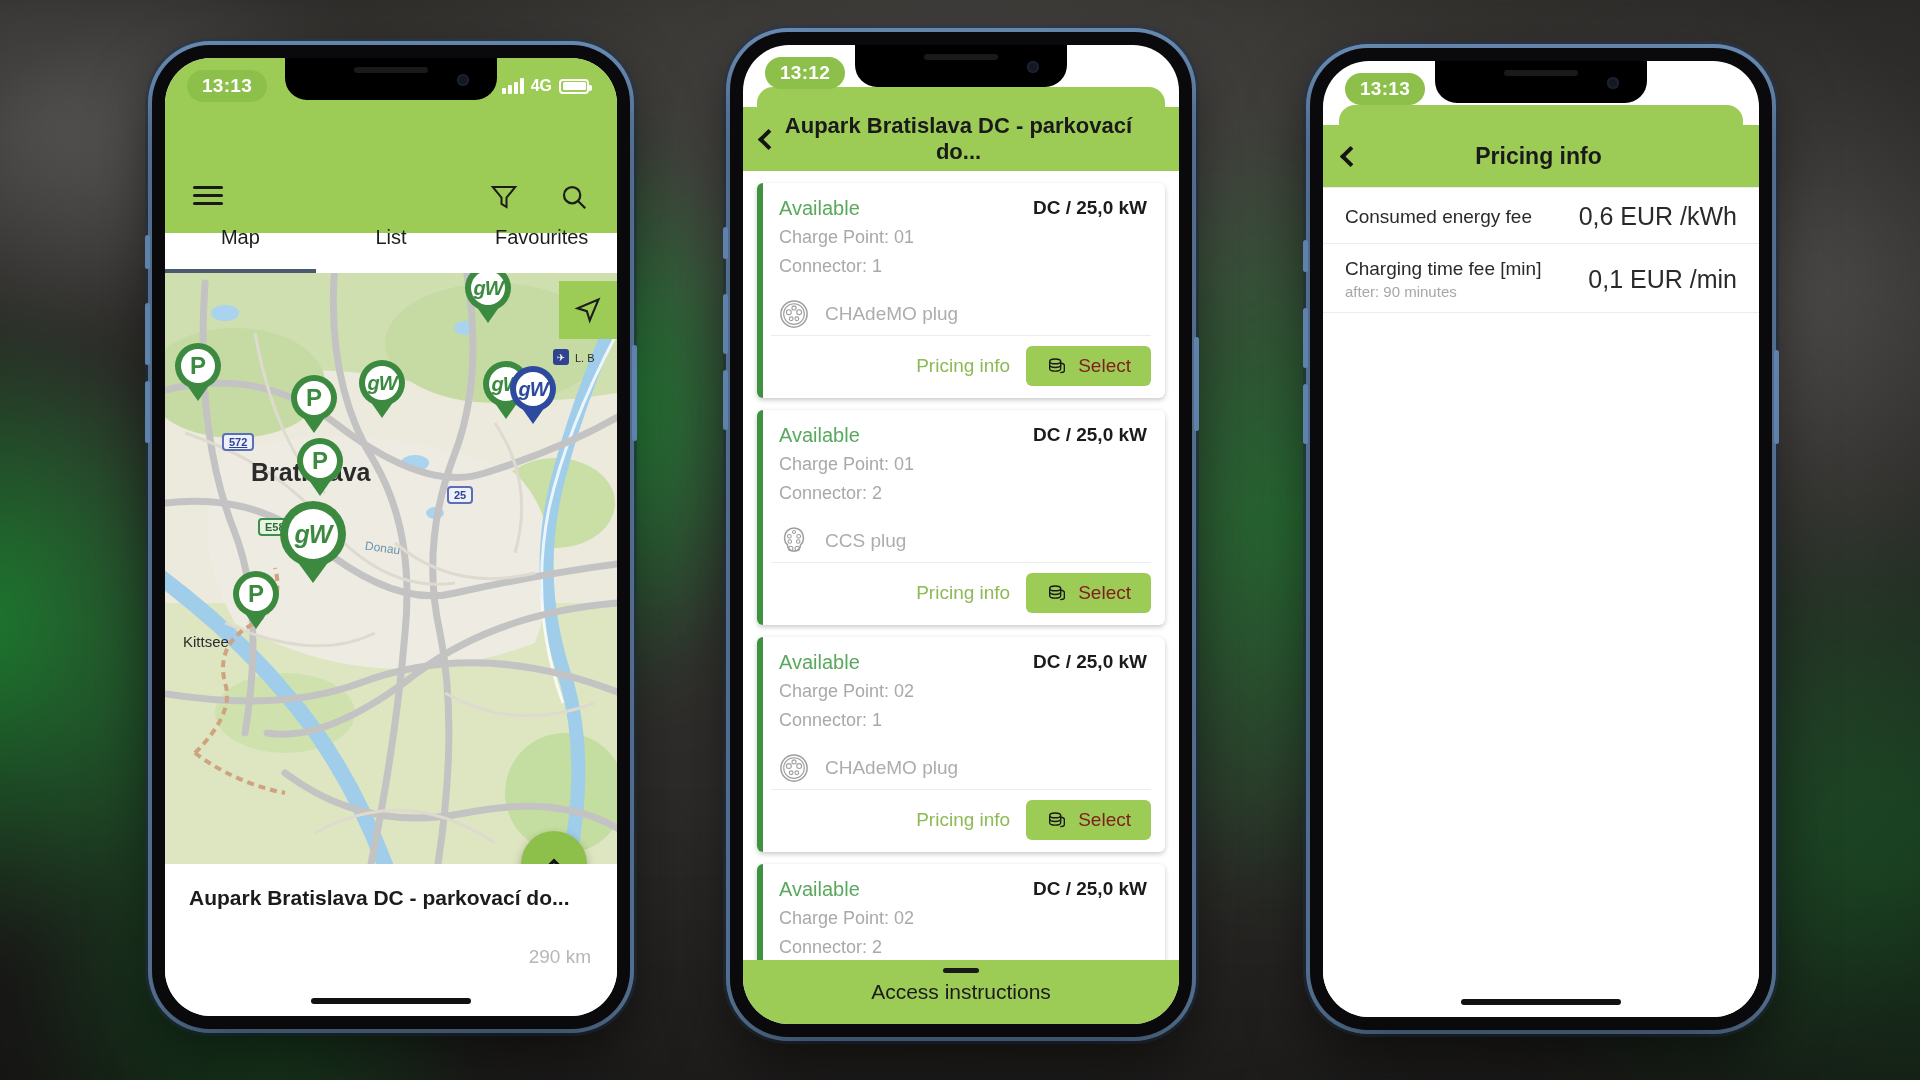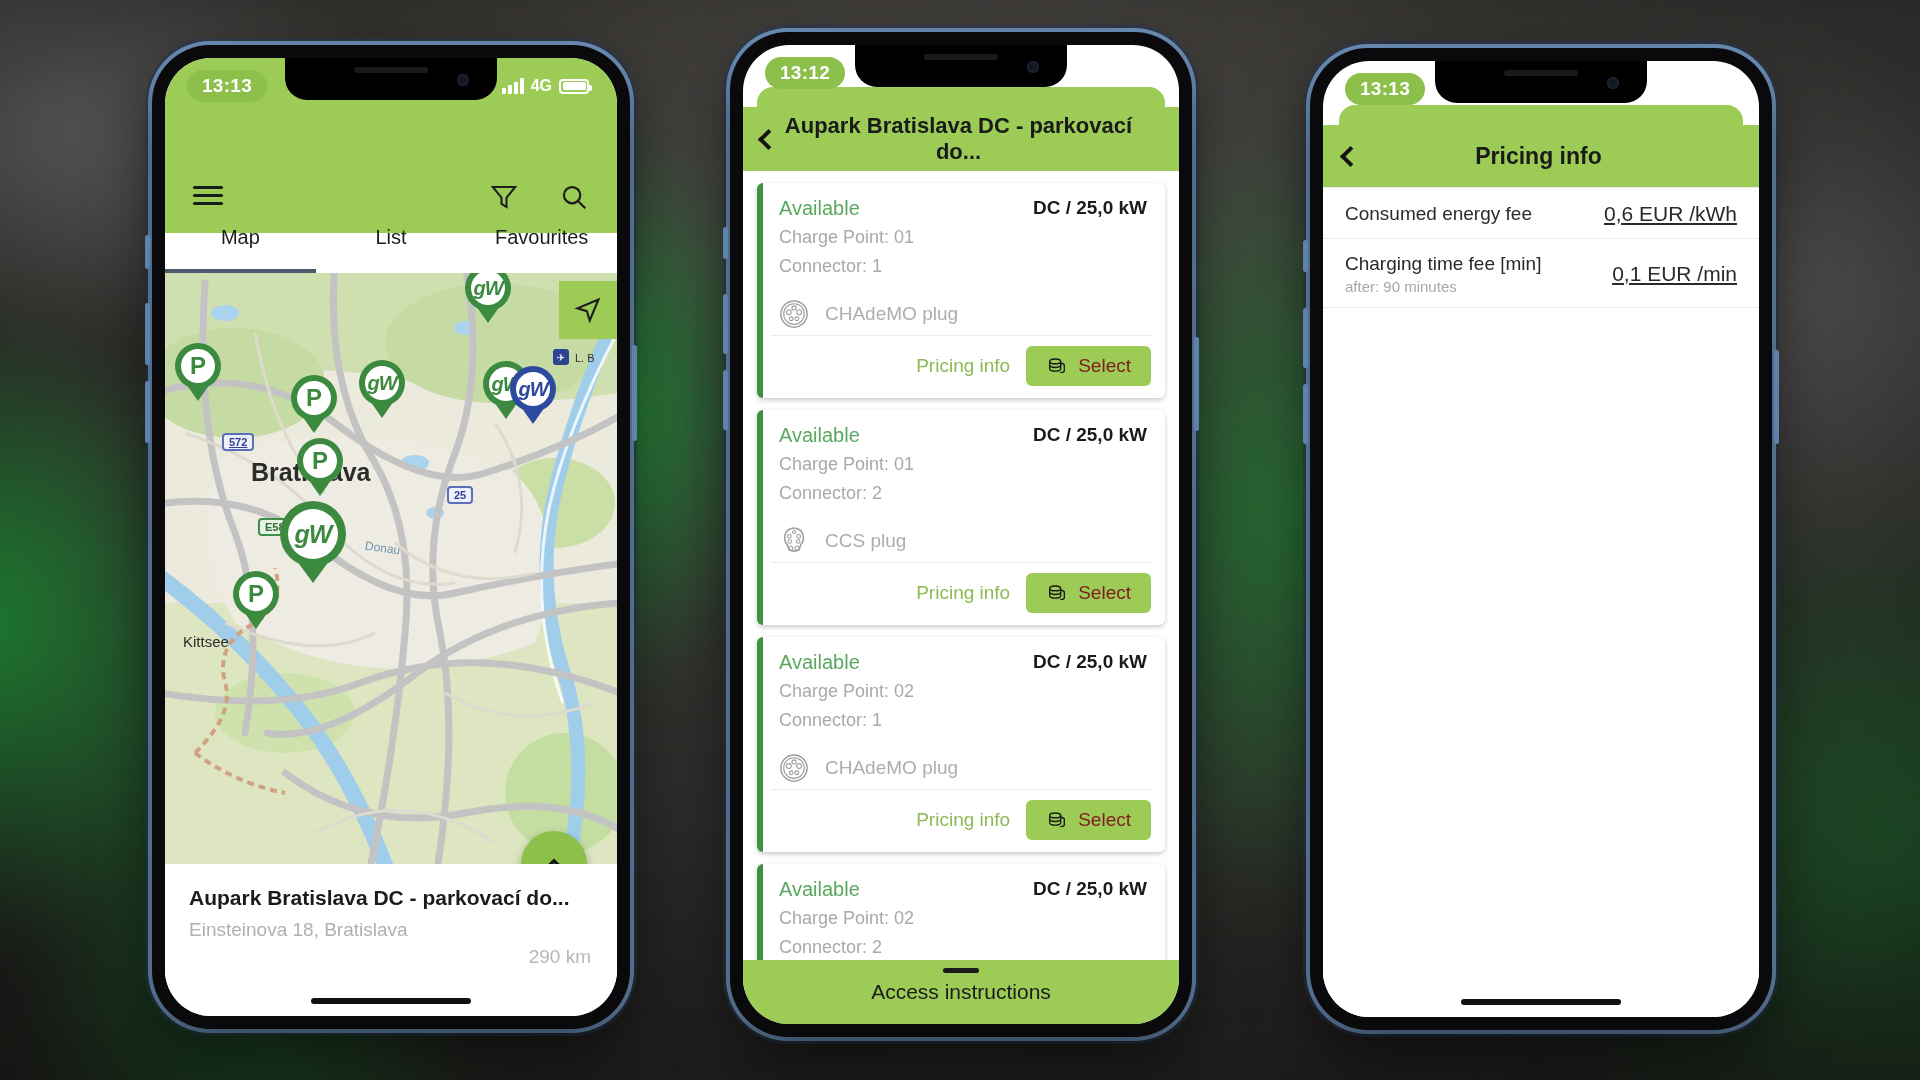--- a/index.html
+++ b/index.html
@@ -165,21 +165,21 @@
     background:#9ccb56; border-radius:16px 16px 0 0; z-index:2; }
   .p3 .hdr { position:absolute; top:64px; left:0; right:0; height:62px; background:#9ccb56;
     display:flex; align-items:center; padding:0 20px; z-index:3; }
   .p3 .hdr .title { flex:1; text-align:center; font-size:23px; font-weight:bold; color:#1a1a1a; margin-right:20px;}
   .pricebody { position:absolute; top:126px; left:0; right:0; bottom:0; background:#fff; }
   .ptitle { font-size:23px; font-weight:bold; color:#1b1b1b; padding:16px 22px 14px; }
   .prow { display:flex; justify-content:space-between; align-items:center;
     border-top:1px solid #ececec; padding:14px 22px 12px; }
   .plabel { font-size:19px; color:#2a2a2a; }
   .psub { font-size:15px; color:#a7a7a7; margin-top:3px; }
-  .pval { font-size:21px; color:#2a2a2a; white-space:nowrap;text-decoration:underline; }
+  .pval { font-size:25px; color:#2a2a2a; white-space:nowrap; }
   .plast { border-top:1px solid #ececec; }
 </style>
 </head>
 <body>
 
 <div id="backdrop"></div>
 <div id="vignette"></div>
 
 <div class="phone p1">
   <div class="btn-side" style="left:-7px; top:190px; width:5px; height:34px;"></div>
@@ -370,21 +370,20 @@
 
       <div class="fab">
         <svg width="26" height="26" viewBox="0 0 24 24" fill="none" stroke="#111" stroke-width="3">
             <path d="M6 15l6-6 6 6"></path>
           </svg>
       </div>
     </div>
 
     <div class="infocard">
       <h3>Aupark Bratislava DC - parkovací do...</h3>
-      <p>Einsteinova 18, Bratislava</p>
       <div class="dist">290 km</div>
     </div>
 
     <div class="home-indicator"></div>
   </div>
 </div>
 
 <div class="phone p2">
   <div class="btn-side" style="left:-7px; top:195px; width:5px; height:32px;"></div>
   <div class="btn-side" style="left:-7px; top:262px; width:5px; height:60px;"></div>

